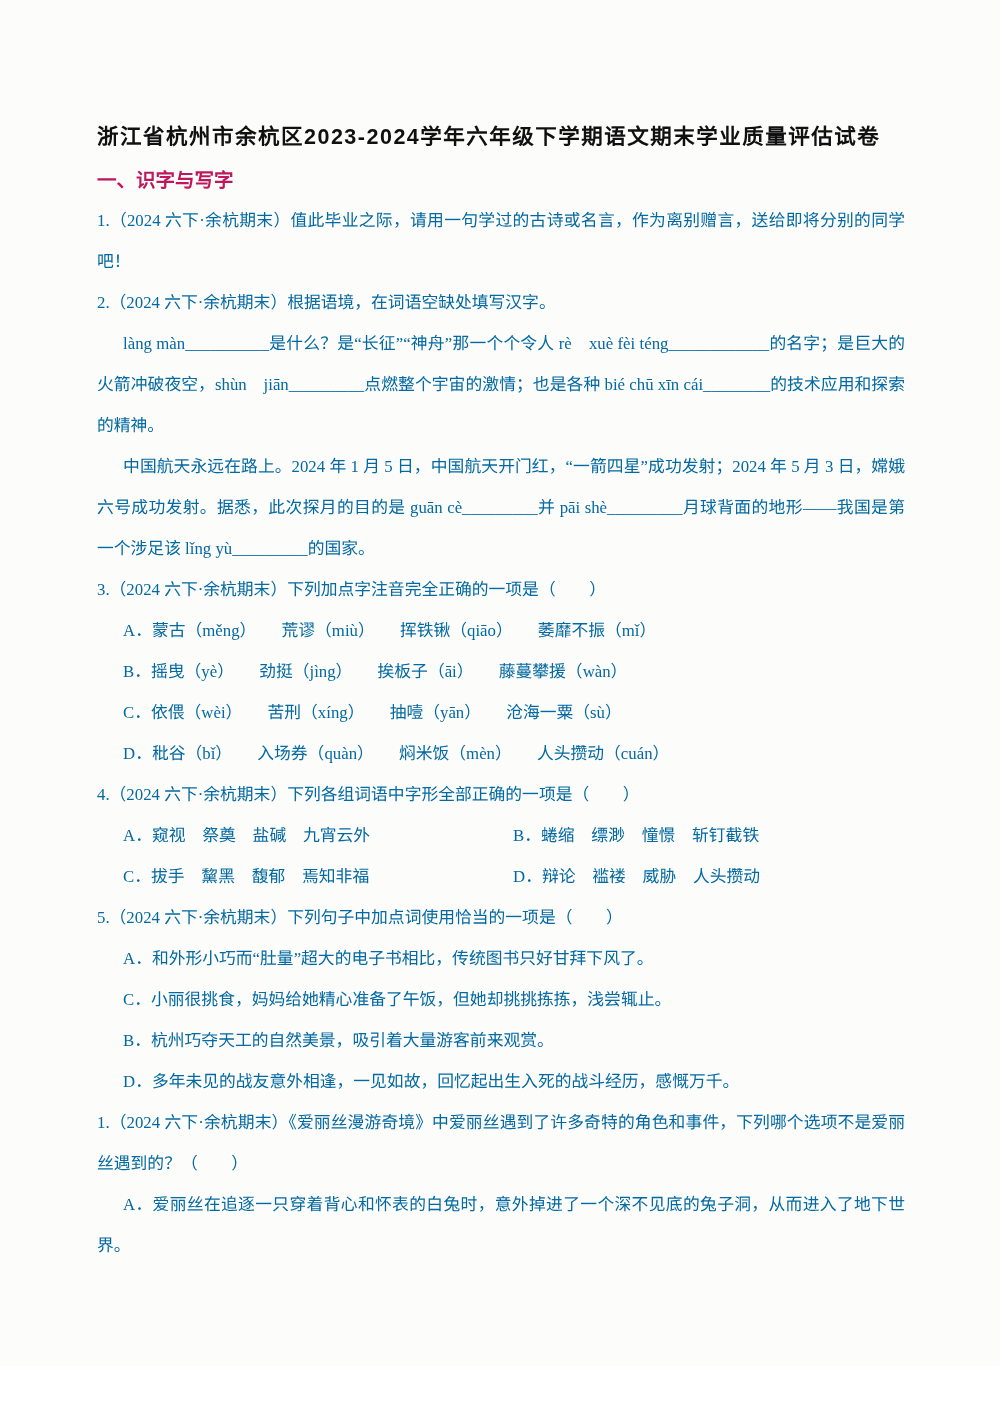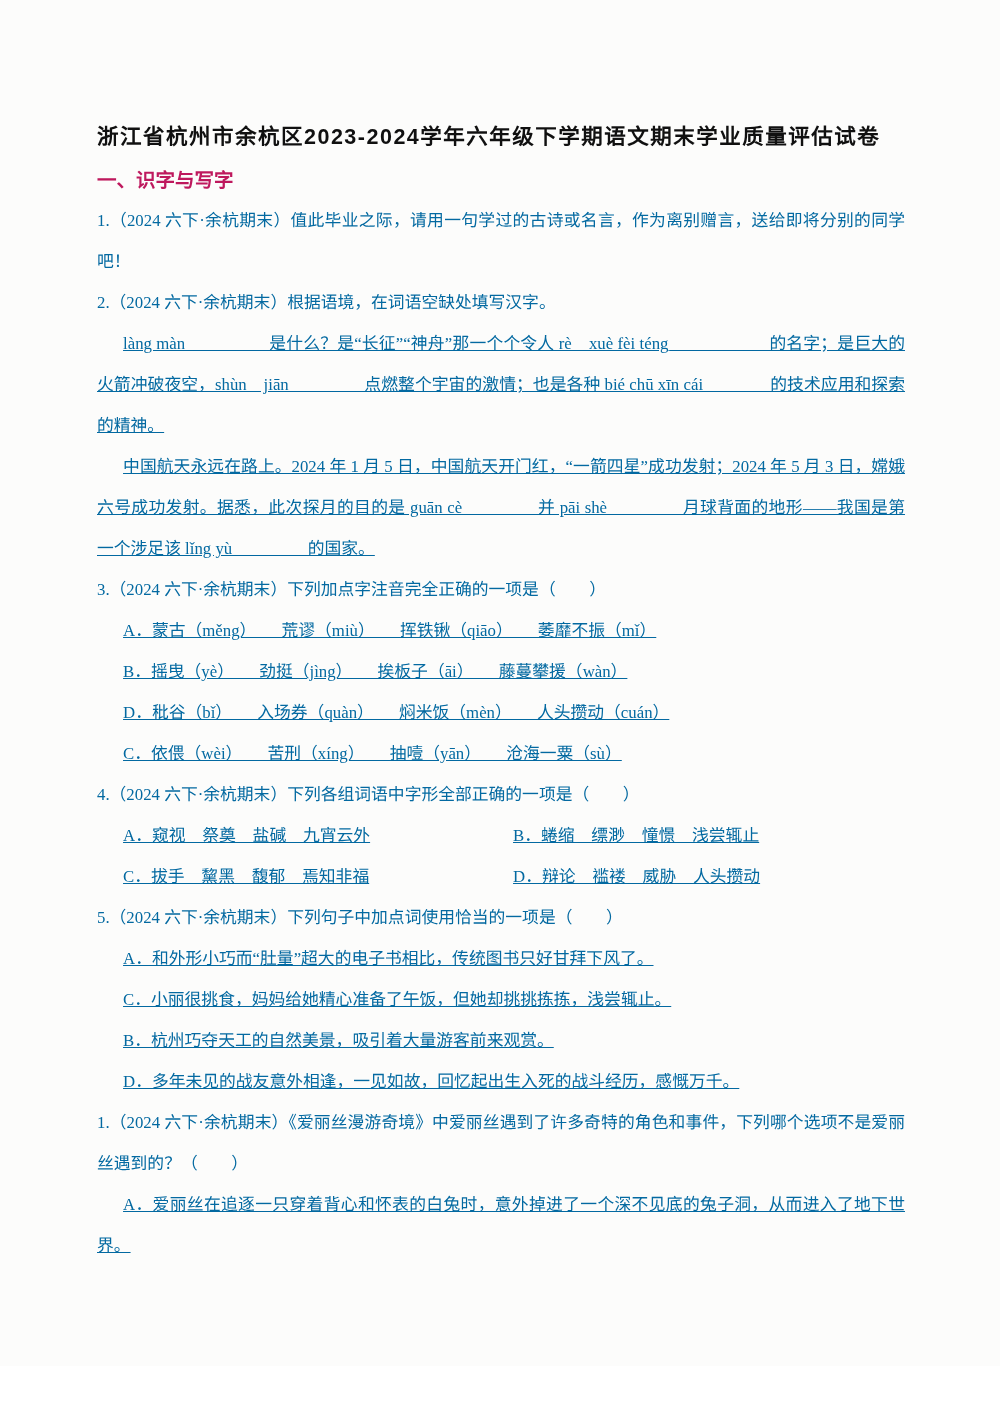--- a/index.html
+++ b/index.html
@@ -39,21 +39,20 @@
   p.line {
     margin: 0;
     font-family: "Liberation Serif", "DejaVu Serif", serif;
     font-size: 16.8px;
     line-height: 41px;
     text-align: justify;
     color: #0369a1;
   }
   p.indent {
     text-indent: 1.55em;
-    text-decoration: underline;
   }
   .opt-grid {
     display: grid;
     grid-template-columns: 390px 1fr;
   }
 </style>
 </head>
 <body>
 
 <div class="page">
@@ -64,27 +63,27 @@
 
   <p class="line">1.（2024 六下·余杭期末）值此毕业之际，请用一句学过的古诗或名言，作为离别赠言，送给即将分别的同学吧！</p>
 
   <p class="line">2.（2024 六下·余杭期末）根据语境，在词语空缺处填写汉字。</p>
   <p class="line indent">làng màn__________是什么？是“长征”“神舟”那一个个令人 rè　xuè fèi téng____________的名字；是巨大的火箭冲破夜空，shùn　jiān_________点燃整个宇宙的激情；也是各种 bié chū xīn cái________的技术应用和探索的精神。</p>
   <p class="line indent">中国航天永远在路上。2024 年 1 月 5 日，中国航天开门红，“一箭四星”成功发射；2024 年 5 月 3 日，嫦娥六号成功发射。据悉，此次探月的目的是 guān cè_________并 pāi shè_________月球背面的地形——我国是第一个涉足该 lǐng yù_________的国家。</p>
 
   <p class="line">3.（2024 六下·余杭期末）下列加点字注音完全正确的一项是（　　）</p>
   <p class="line indent">A．蒙古（měng）　　荒谬（miù）　　挥铁锹（qiāo）　　萎靡不振（mǐ）</p>
   <p class="line indent">B．摇曳（yè）　　劲挺（jìng）　　挨板子（āi）　　藤蔓攀援（wàn）</p>
+  <p class="line indent">C．依偎（wèi）　　苦刑（xíng）　　抽噎（yān）　　沧海一粟（sù）</p>
   <p class="line indent">D．秕谷（bǐ）　　入场券（quàn）　　焖米饭（mèn）　　人头攒动（cuán）</p>
-  <p class="line indent">C．依偎（wèi）　　苦刑（xíng）　　抽噎（yān）　　沧海一粟（sù）</p>
 
   <p class="line">4.（2024 六下·余杭期末）下列各组词语中字形全部正确的一项是（　　）</p>
   <div class="opt-grid">
     <p class="line indent">A．窥视　祭奠　盐碱　九宵云外</p>
-    <p class="line indent">B．蜷缩　缥渺　憧憬　浅尝辄止</p>
+    <p class="line indent">B．蜷缩　缥渺　憧憬　斩钉截铁</p>
   </div>
   <div class="opt-grid">
     <p class="line indent">C．拔手　黧黑　馥郁　焉知非福</p>
     <p class="line indent">D．辩论　褴褛　威胁　人头攒动</p>
   </div>
 
   <p class="line">5.（2024 六下·余杭期末）下列句子中加点词使用恰当的一项是（　　）</p>
   <p class="line indent">A．和外形小巧而“肚量”超大的电子书相比，传统图书只好甘拜下风了。</p>
   <p class="line indent">C．小丽很挑食，妈妈给她精心准备了午饭，但她却挑挑拣拣，浅尝辄止。</p>
   <p class="line indent">B．杭州巧夺天工的自然美景，吸引着大量游客前来观赏。</p>

